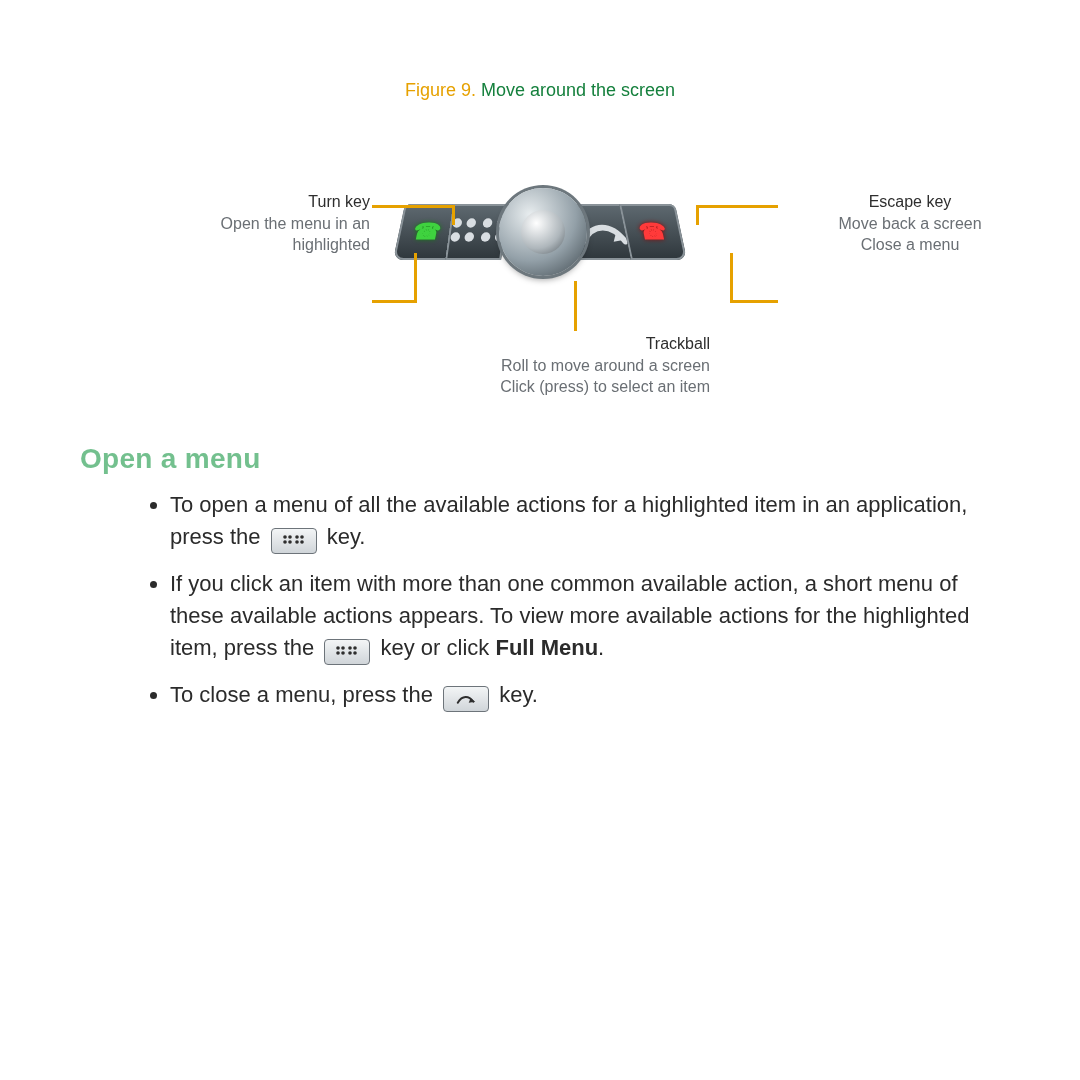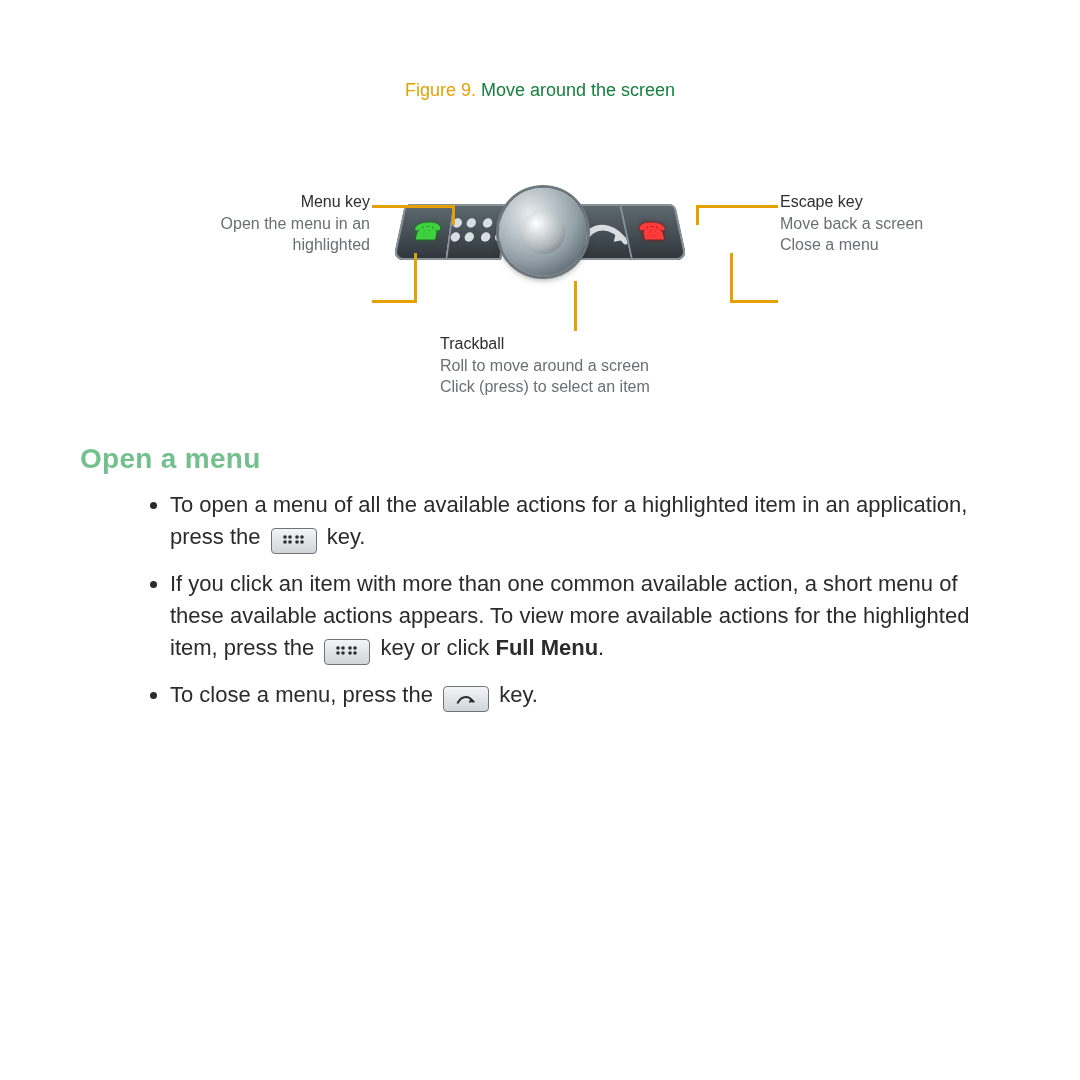--- a/index.html
+++ b/index.html
@@ -78,22 +78,22 @@
   .ptr-esc-h {left:616px;top:82px;width:82px;height:3px}
   .ptr-esc-v {left:616px;top:82px;width:3px;height:20px}
   .ptr-end-h {left:650px;top:177px;width:48px;height:3px}
   .ptr-end-v {left:650px;top:130px;width:3px;height:50px}
   
   .ptr-tb-v{left:494px;top:158px;width:3px;height:50px}
 
   .lbl{position:absolute;font-size:16px;line-height:1.35;color:#6a6f74}
   .lbl .t{color:#2e2e2e;display:block}
   .lbl-l{text-align:right}
-  .lbl-r{text-align:left}
-  .lbl-c{text-align:left}
+  .lbl-r{text-align:center}
+  .lbl-c{text-align:right}
   .lbl-menu{left:60px;top:68px;width:230px}
   .lbl-send{left:60px;top:167px;width:230px}
   .lbl-esc {left:700px;top:68px;width:260px}
   .lbl-end {left:700px;top:167px;width:260px}
   .lbl-tb  {left:360px;top:210px;width:270px}
 
   h2.section{
     color:#73c08e;
     font-weight:700;
     font-size:28px;
@@ -174,21 +174,21 @@
       <div class="ptr ptr-menu-v"></div>
     <div class="ptr ptr-send-h"></div>
       <div class="ptr ptr-send-v"></div>
     <div class="ptr ptr-esc-h"></div>
       <div class="ptr ptr-esc-v"></div>
     <div class="ptr ptr-end-h"></div>
       <div class="ptr ptr-end-v"></div>
     <div class="ptr ptr-tb-v"></div>
 
     <div class="lbl lbl-l lbl-menu">
-      <span class="t">Menu key</span>
+      <span class="t">Turn key</span>
       <span>Open the menu in an</span><br>
       <span>highlighted</span>
     </div>
     <div class="lbl lbl-r lbl-esc">
       <span class="t">Escape key</span>
       <span>Move back a screen</span><br>
       <span>Close a menu</span>
     </div>
     <div class="lbl lbl-c lbl-tb">
       <span class="t">Trackball</span>

